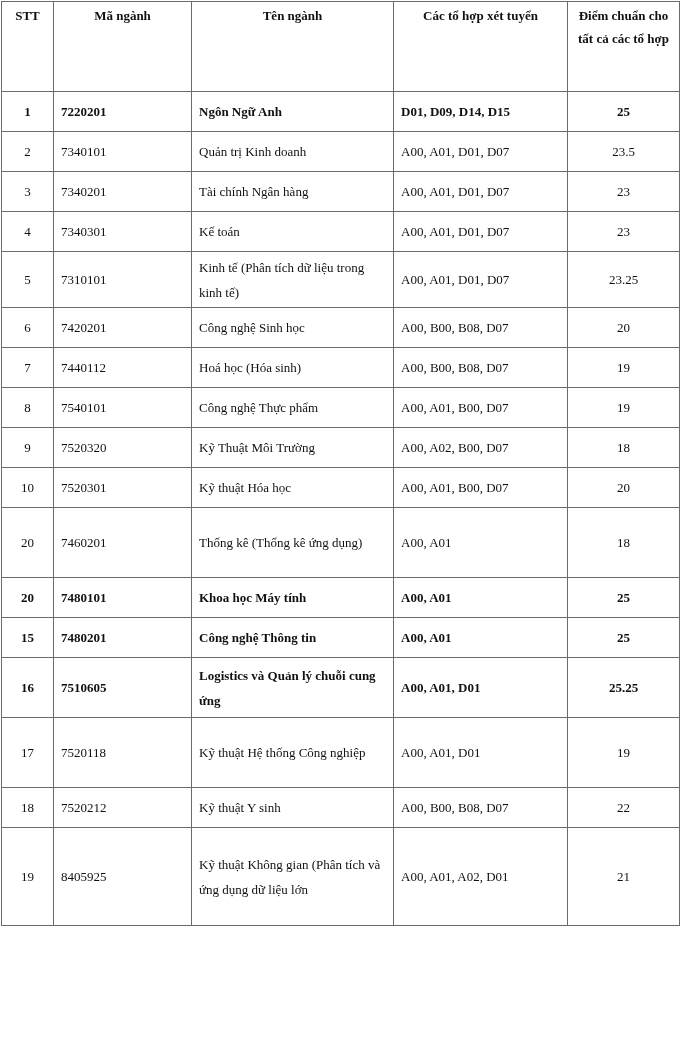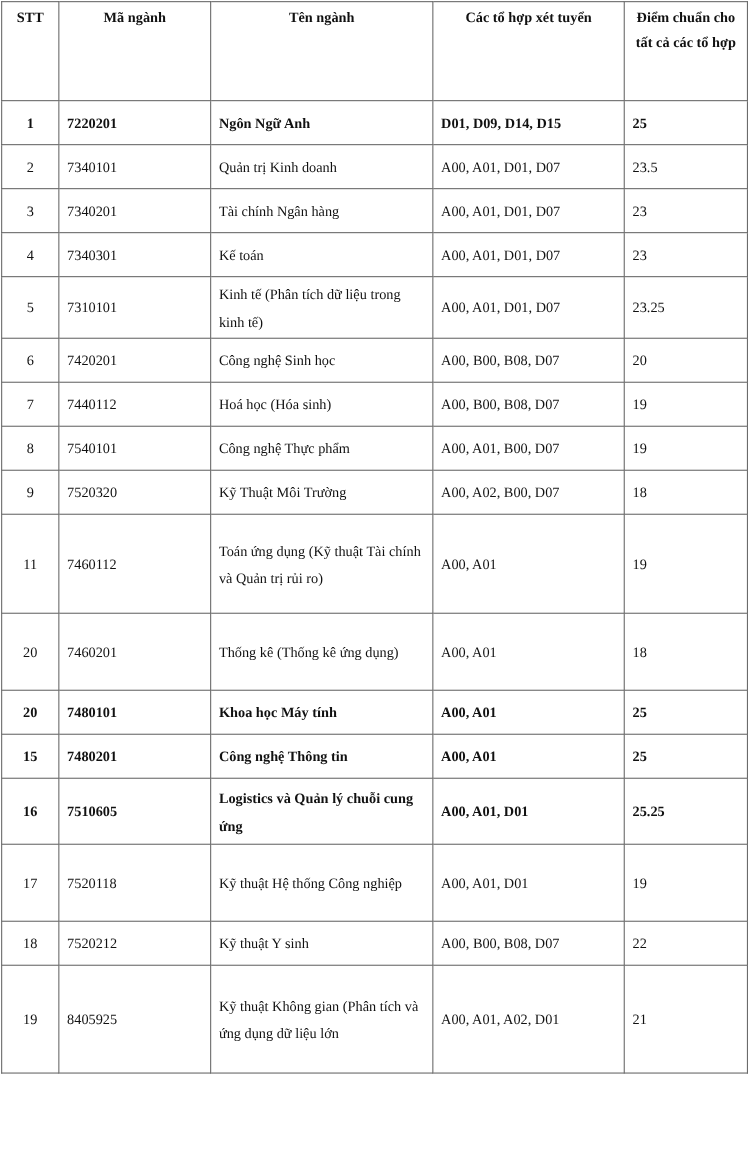--- a/index.html
+++ b/index.html
@@ -24,21 +24,21 @@
       text-align: center;
       height: 87px;
       vertical-align: top;
       padding-top: 2px;
       line-height: 23px;
     }
     th.h-stt, th.h-code, th.h-name { vertical-align: top; padding-top: 26px; line-height: 23px; }
     th.h-combo { padding-top: 12px; }
     th.h-score { padding-top: 2px; }
     td.stt { text-align: center; }
-    td.score { }
+    td.score { text-align: center; }
     td.top { vertical-align: top; padding-top: 6px; }
     tr.bold td { font-weight: bold; }
     td.single { vertical-align: top; padding-top: 6px; }
     col.c1 { width: 52px; }
     col.c2 { width: 138px; }
     col.c3 { width: 202px; }
     col.c4 { width: 174px; }
     col.c5 { width: 112px; }
   </style>
 </head>
@@ -118,26 +118,26 @@
     <td class="combos top">A00, A01, B00, D07</td>
     <td class="score top">19</td>
   </tr>
       <tr style="height: 40px;">
     <td class="stt top">9</td>
     <td class="code top">7520320</td>
     <td class="name top">Kỹ Thuật Môi Trường</td>
     <td class="combos top">A00, A02, B00, D07</td>
     <td class="score top">18</td>
   </tr>
-      <tr style="height: 90px;">
-    <td class="stt">11</td>
-    <td class="code">7460112</td>
-    <td class="name">Toán ứng dụng (Kỹ thuật Tài chính và Quản trị rủi ro)</td>
-    <td class="combos single">A00, A01</td>
-    <td class="score">19</td>
+      <tr style="height: 40px;">
+    <td class="stt top">10</td>
+    <td class="code top">7520301</td>
+    <td class="name top">Kỹ thuật Hóa học</td>
+    <td class="combos top">A00, A01, B00, D07</td>
+    <td class="score top">20</td>
   </tr>
       <tr style="height: 70px;">
     <td class="stt">20</td>
     <td class="code">7460201</td>
     <td class="name">Thống kê (Thống kê ứng dụng)</td>
     <td class="combos single">A00, A01</td>
     <td class="score">18</td>
   </tr>
       <tr class="bold" style="height: 40px;">
     <td class="stt top">20</td>

